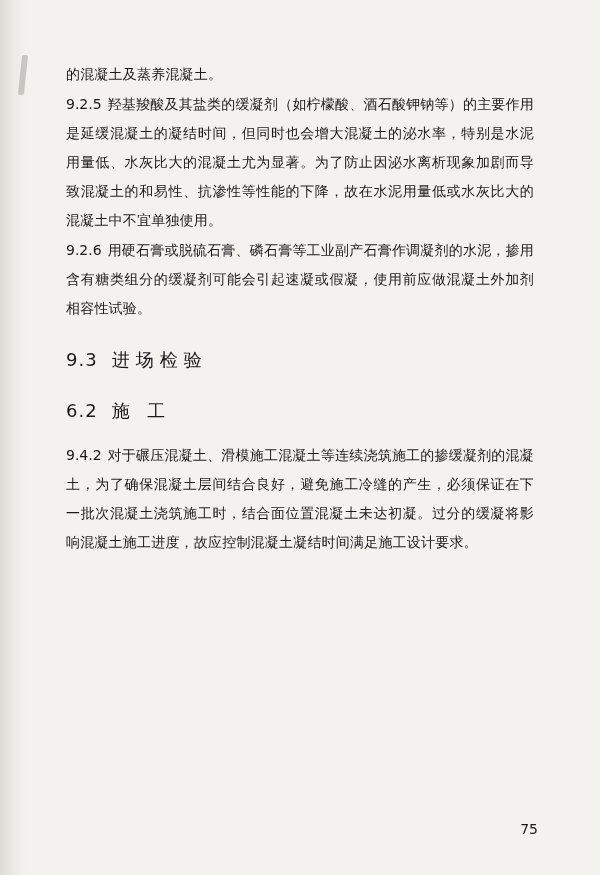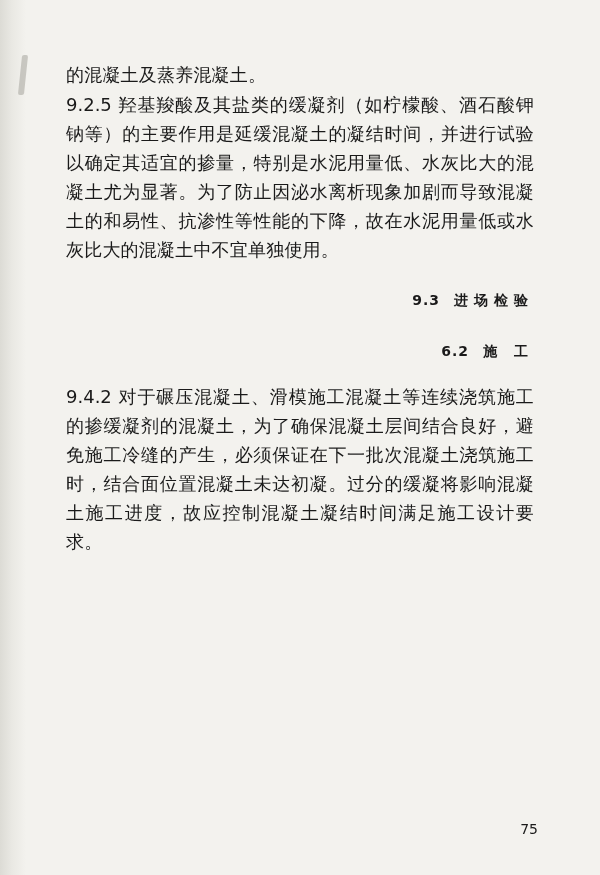--- a/index.html
+++ b/index.html
@@ -41,39 +41,39 @@
     transform: skewX(-6deg);
   }
   .content {
     position: absolute;
     left: 66px;
     top: 60px;
     width: 468px;
   }
   p {
     margin: 0 0 1px 0;
-    font-size: 18px;
+    font-size: 14px;
     line-height: 29px;
     text-align: justify;
     text-justify: inter-ideograph;
     letter-spacing: 0.2px;
   }
   .para {
     text-indent: 0;
   }
   .num {
     font-weight: normal;
     font-family: "DejaVu Sans", sans-serif;
     letter-spacing: 0px;
     margin-right: 6px;
   }
   .sec-head {
-    text-align: right;
-    font-weight: bold;
-    font-size: 14px;
+    text-align: left;
+    font-weight: normal;
+    font-size: 18px;
     line-height: 29px;
     margin: 22px 0 16px 0;
     letter-spacing: 1px;
   }
   .sec-head .sec-num {
     margin-right: 14px;
   }
   .sec-head .sec-title {
     letter-spacing: 6px;
   }
@@ -93,23 +93,26 @@
   <div class="binding"></div>
   <div class="edge-mark"></div>
 
   <div class="content">
 
     <p class="para">
       <span>的混凝土及蒸养混凝土。</span>
     </p>
 
     <p class="para">
-      <span class="num">9.2.5</span><span>羟基羧酸及其盐类的缓凝剂（如柠檬酸、酒石酸钾钠等）的主要作用是延缓混凝土的凝结时间，并进行试验以确定其适宜的掺量，特别是水泥用量低、水灰比大的混凝土尤为显著。为了防止因泌水离析现象加剧而导致混凝土的和易性、抗渗性等性能的下降，故在水泥用量低或水灰比大的混凝土中不宜单独使用。</span>
+      <span class="num">9.2.5</span><span>羟基羧酸及其盐类的缓凝剂（如柠檬酸、酒石酸钾钠等）的主要作用是延缓混凝土的凝结时间，但同时也会增大混凝土的泌水率，特别是水泥用量低、水灰比大的混凝土尤为显著。为了防止因泌水离析现象加剧而导致混凝土的和易性、抗渗性等性能的下降，故在水泥用量低或水灰比大的混凝土中不宜单独使用。</span>
     </p>
 
+    <p class="para">
+      <span class="num">9.2.6</span><span>用硬石膏或脱硫石膏、磷石膏等工业副产石膏作调凝剂的水泥，掺用含有糖类组分的缓凝剂可能会引起速凝或假凝，使用前应做混凝土外加剂相容性试验。</span>
+    </p>
 
     <div class="sec-head">
       <span class="sec-num">9.3</span><span class="sec-title">进场检验</span>
     </div>
 
 
 
 
     <div class="sec-head">
       <span class="sec-num">6.2</span><span class="sec-title">施    工</span>

